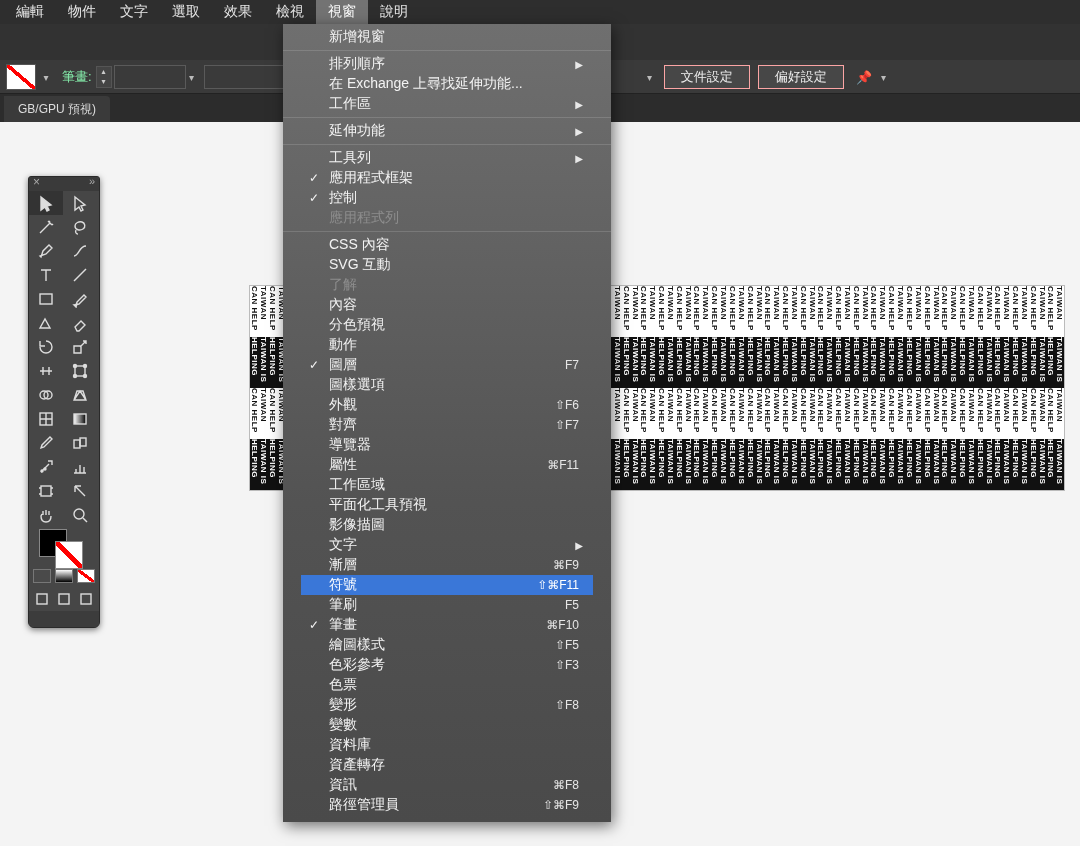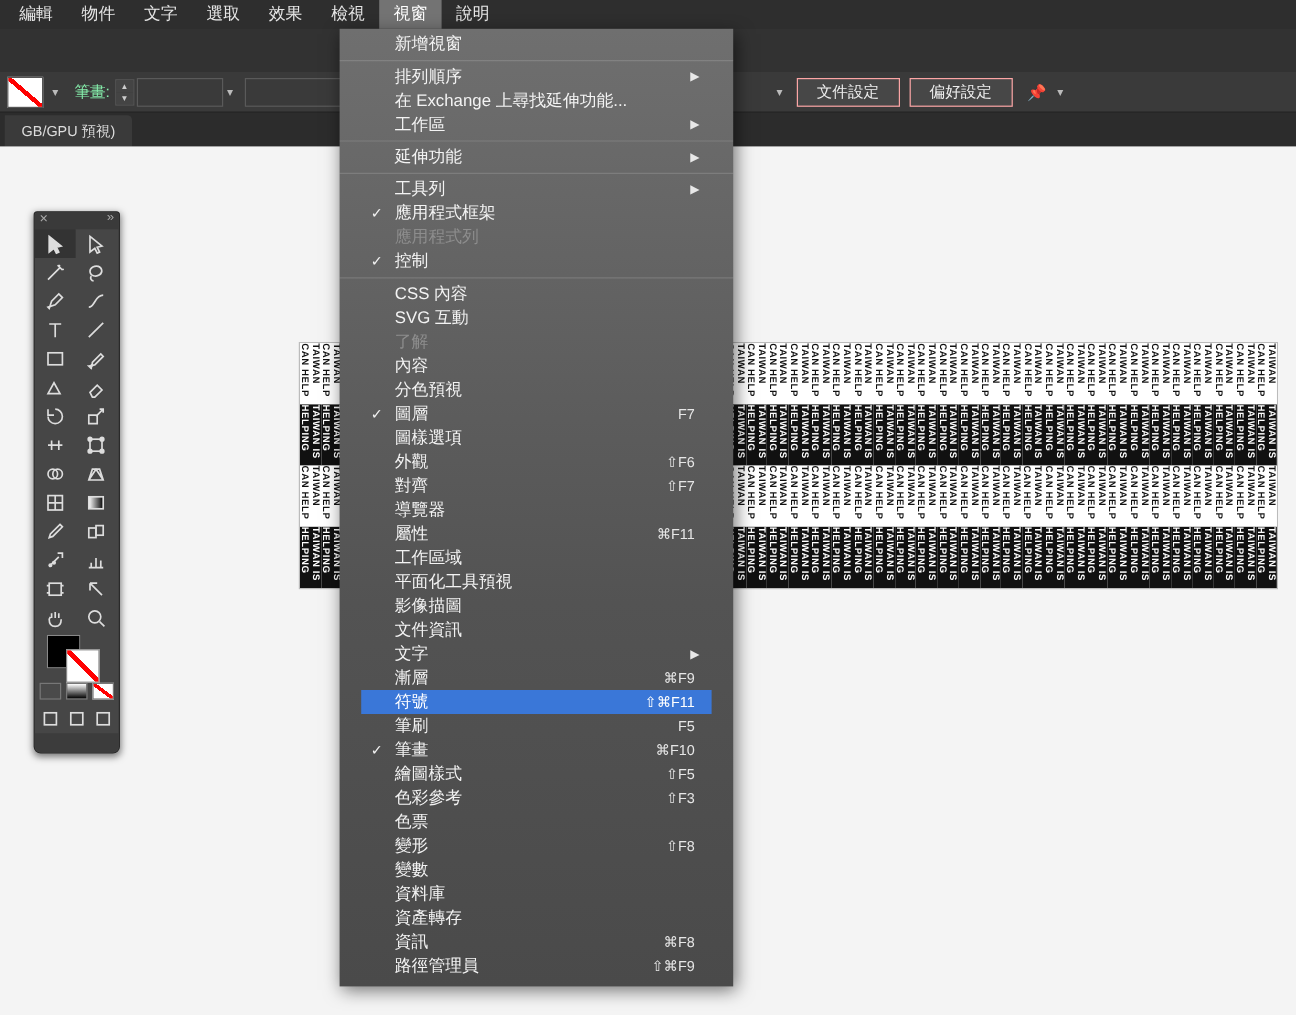--- a/index.html
+++ b/index.html
@@ -784,42 +784,45 @@
         <span>延伸功能</span>
       </div>
     </div>
     <div class="dgrp">
       <div class="ditem sub">
         <span>工具列</span>
       </div>
       <div class="ditem chk">
         <span>應用程式框架</span>
       </div>
+      <div class="ditem chk">
+        <span>控制</span>
+      </div>
       <div class="ditem dis">
         <span>應用程式列</span>
       </div>
-      <div class="ditem chk">
-        <span>控制</span>
-      </div>
     </div>
     <div class="dgrp">
       <div class="ditem">
         <span>CSS 內容</span>
       </div>
       <div class="ditem">
         <span>SVG 互動</span>
       </div>
       <div class="ditem dis">
         <span>了解</span>
       </div>
       <div class="ditem">
         <span>內容</span>
       </div>
       <div class="ditem">
         <span>分色預視</span>
+      </div>
+      <div class="ditem">
+        <span>動作</span>
       </div>
       <div class="ditem chk">
         <span>圖層</span>
         <span class="sc">F7</span>
       </div>
       <div class="ditem">
         <span>圖樣選項</span>
       </div>
       <div class="ditem">
         <span>外觀</span>
@@ -837,23 +840,20 @@
         <span class="sc">⌘F11</span>
       </div>
       <div class="ditem">
         <span>工作區域</span>
       </div>
       <div class="ditem">
         <span>平面化工具預視</span>
       </div>
       <div class="ditem">
         <span>影像描圖</span>
-      </div>
-      <div class="ditem">
-        <span>文件資訊</span>
       </div>
       <div class="ditem sub">
         <span>文字</span>
       </div>
       <div class="ditem">
         <span>漸層</span>
         <span class="sc">⌘F9</span>
       </div>
       <div class="ditem hl">
         <span>符號</span>

